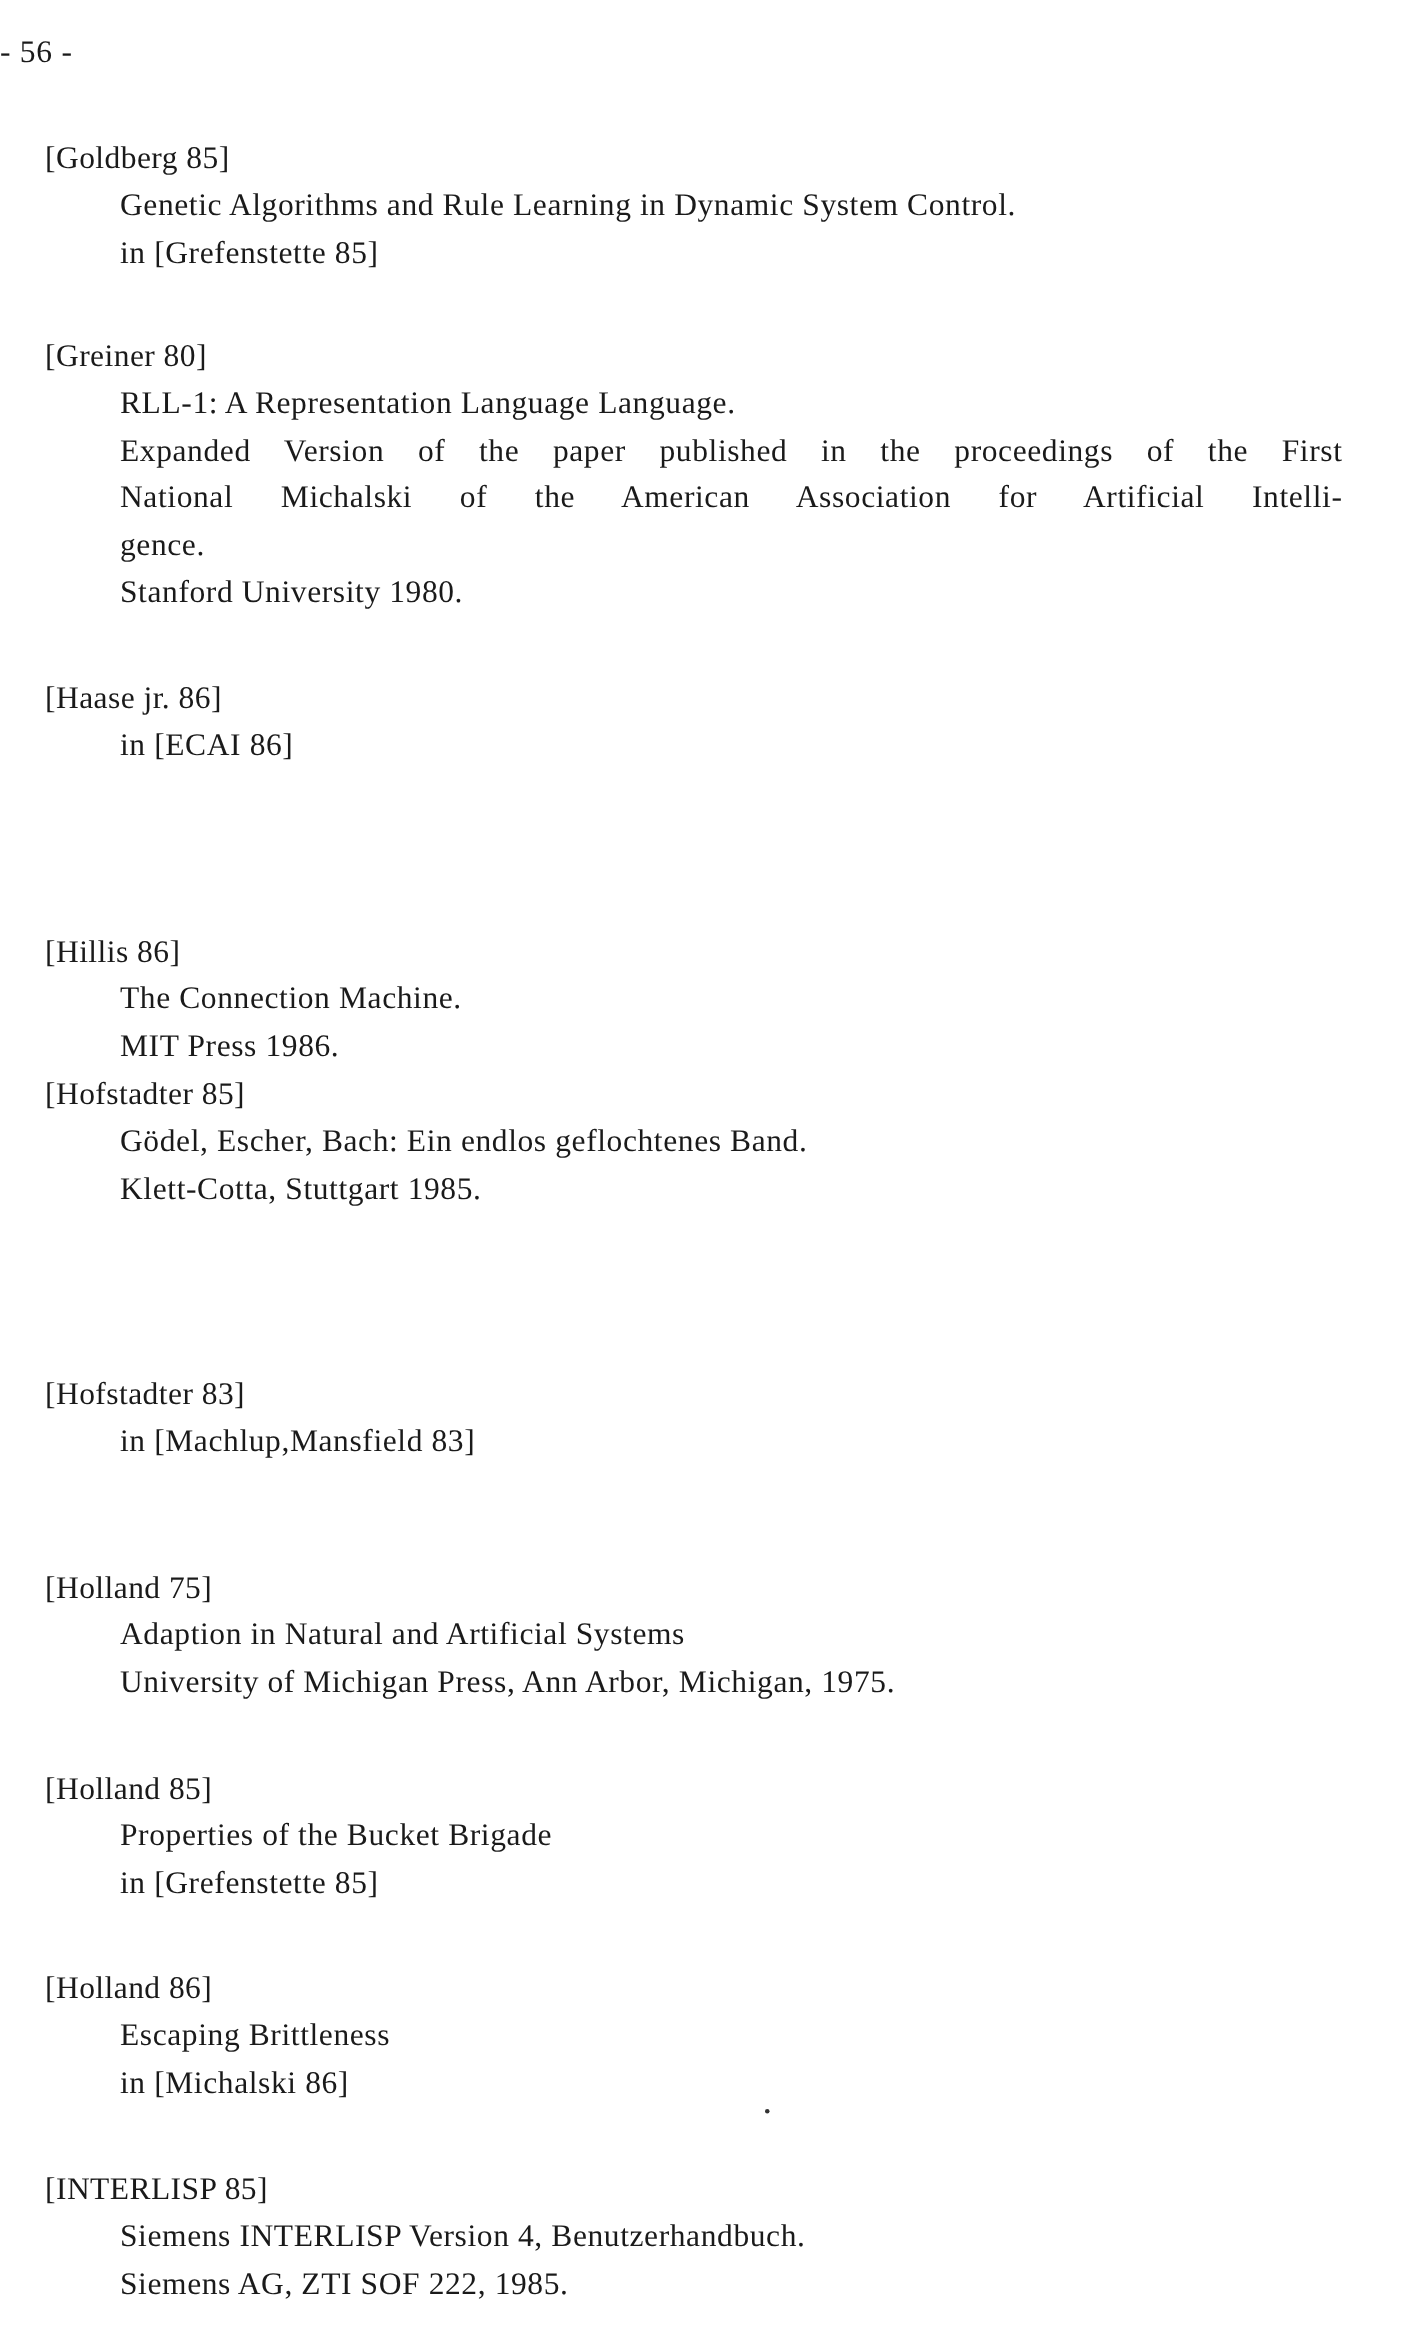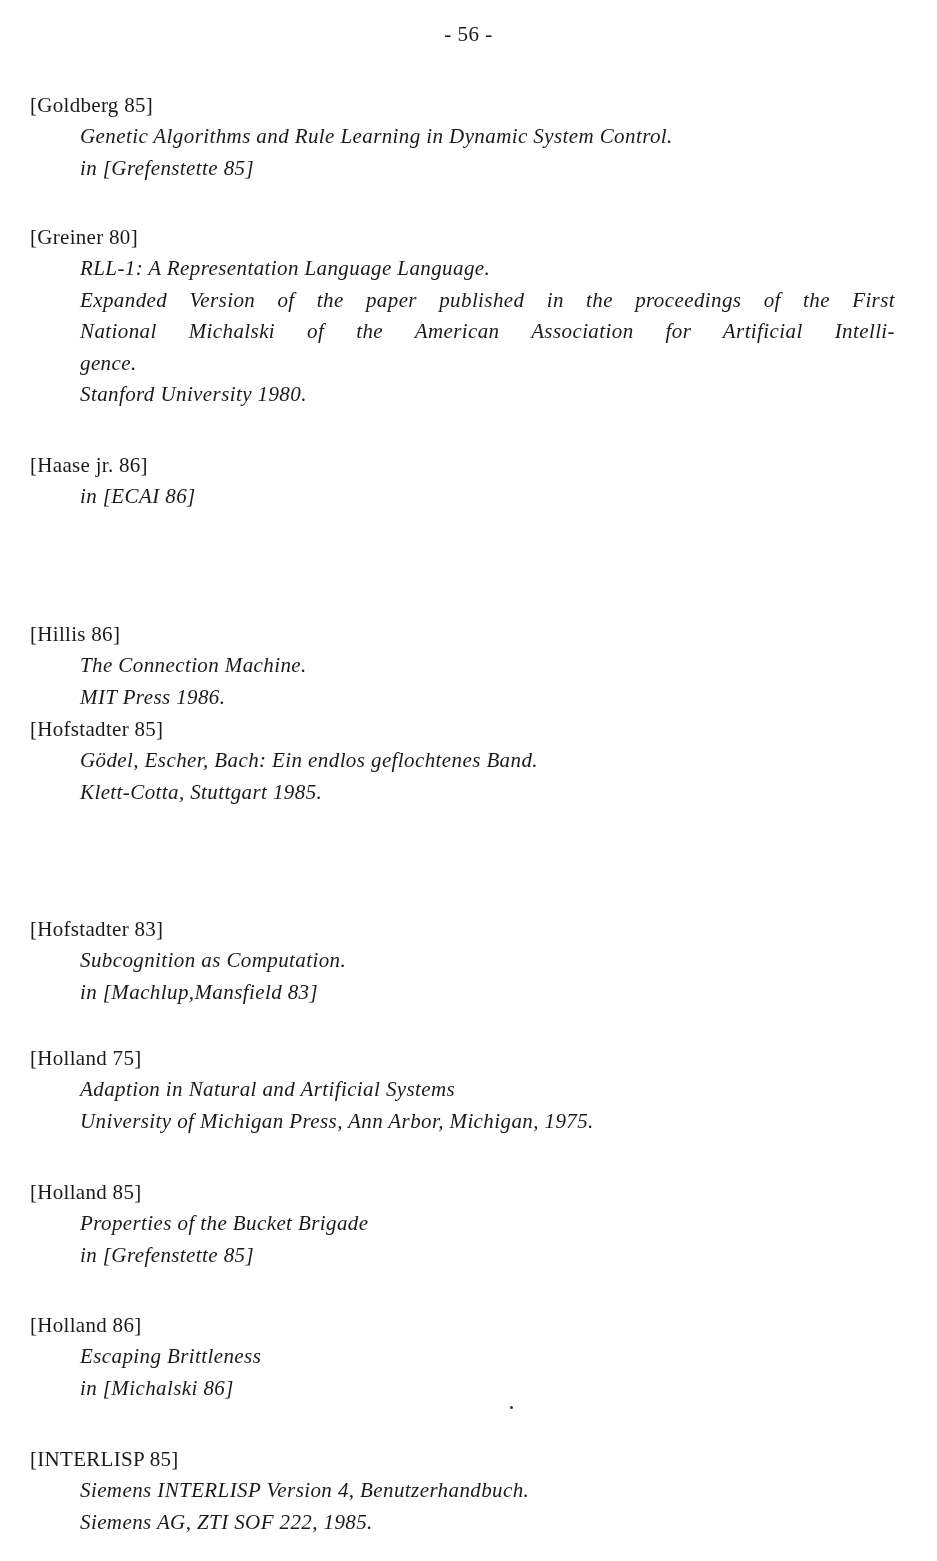--- a/index.html
+++ b/index.html
@@ -13,21 +13,20 @@
       position: relative;
       overflow: hidden;
       font-family: "Liberation Serif", "DejaVu Serif", serif;
       color: #1a1a1a;
     }
     .page-number {
       position: absolute;
       top: 22px;
       left: 0;
       width: 937px;
-      text-align: center;
       font-size: 21px;
       letter-spacing: 0.5px;
     }
     .entry {
       position: absolute;
       left: 30px;
       width: 880px;
     }
     .entry .label {
       font-size: 21px;
@@ -35,21 +34,20 @@
       height: 31px;
       white-space: nowrap;
       letter-spacing: 0.3px;
     }
     .entry .line {
       font-size: 21px;
       line-height: 31.5px;
       padding-left: 50px;
       white-space: nowrap;
       letter-spacing: 0.4px;
-      font-style: italic;
     }
     .entry .line.justified {
       white-space: normal;
       text-align: justify;
       text-align-last: justify;
       width: 815px;
     }
     .speck {
       position: absolute;
       width: 3px;
@@ -90,21 +88,20 @@
 </div>
 
 <div class="entry" style="top:714px;">
   <div class="label">[Hofstadter 85]</div>
   <div class="line">Gödel, Escher, Bach: Ein endlos geflochtenes Band.</div>
   <div class="line">Klett-Cotta, Stuttgart 1985.</div>
 </div>
 
 <div class="entry" style="top:914px;">
   <div class="label">[Hofstadter 83]</div>
-  <div class="line">Subcognition as Computation.</div>
   <div class="line">in [Machlup,Mansfield 83]</div>
 </div>
 
 <div class="entry" style="top:1043px;">
   <div class="label">[Holland 75]</div>
   <div class="line">Adaption in Natural and Artificial Systems</div>
   <div class="line">University of Michigan Press, Ann Arbor, Michigan, 1975.</div>
 </div>
 
 <div class="entry" style="top:1177px;">

